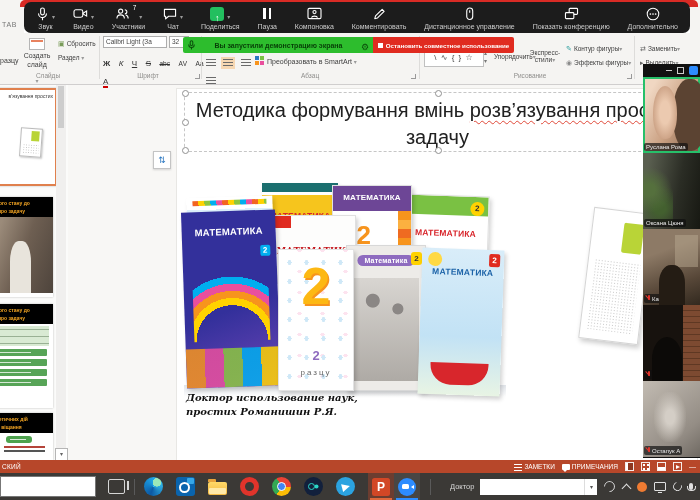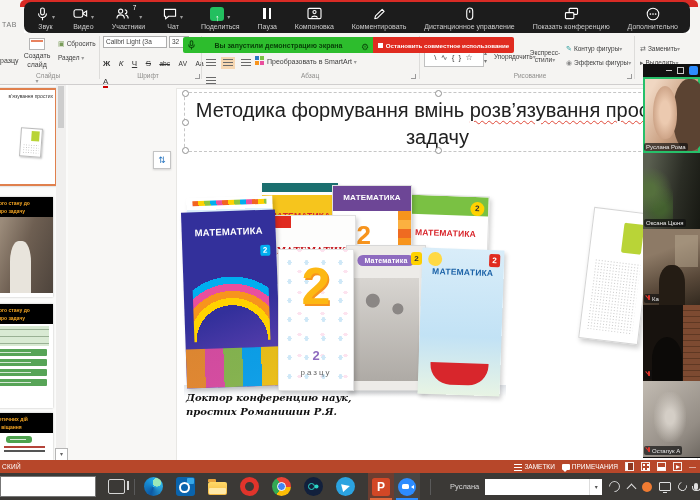--- a/index.html
+++ b/index.html
@@ -419,21 +419,21 @@
           <span class="bk-photo"></span>
         </div>
         <div class="book b8">
           <span class="bk-t">МАТЕМАТИКА</span>
             <span class="bk-n">2</span>
         </div>
         <div class="reflection"></div>
       </div>
 
       <div class="author">
-        <span>Доктор конференцию наук,</span><br>
+        <span>Доктор использование наук,</span><br>
         <span>простих Романишин Р.Я.</span>
       </div>
     </div>
     <div class="side-book"></div>
   </div>
 
   <div class="abs banner-green">
     <svg width="9" height="10" viewBox="0 0 14 15">
         <g fill="none" stroke="#0b4d0b" stroke-width="1.6" stroke-linecap="round">
           <rect x="5" y="1" width="4" height="7.5" rx="2"></rect>
@@ -642,21 +642,21 @@
     <span class="app telegram-icon"></span>
     <span class="task-active ppt-act">
         <span class="ppt-ic"></span>
         <span class="ul"></span>
       </span>
     <span class="task-active zoom-act">
         <span class="zm-ic"></span>
         <span class="ul"></span>
       </span>
     <span class="tsep" style="margin-left:10px"></span>
-    <span class="addr-label">Руслана</span>
+    <span class="addr-label">Доктор</span>
     <span class="addr-box">
       <input class="addr-input" type="text" style="">
       <span class="addr-chev"></span>
     </span>
     <span class="refresh"></span>
     <div class="tray">
       <span class="tr-chev"></span>
       <span class="tr-orange"></span>
       <span class="tr-mon"></span>
       <span class="tr-sync"></span>

